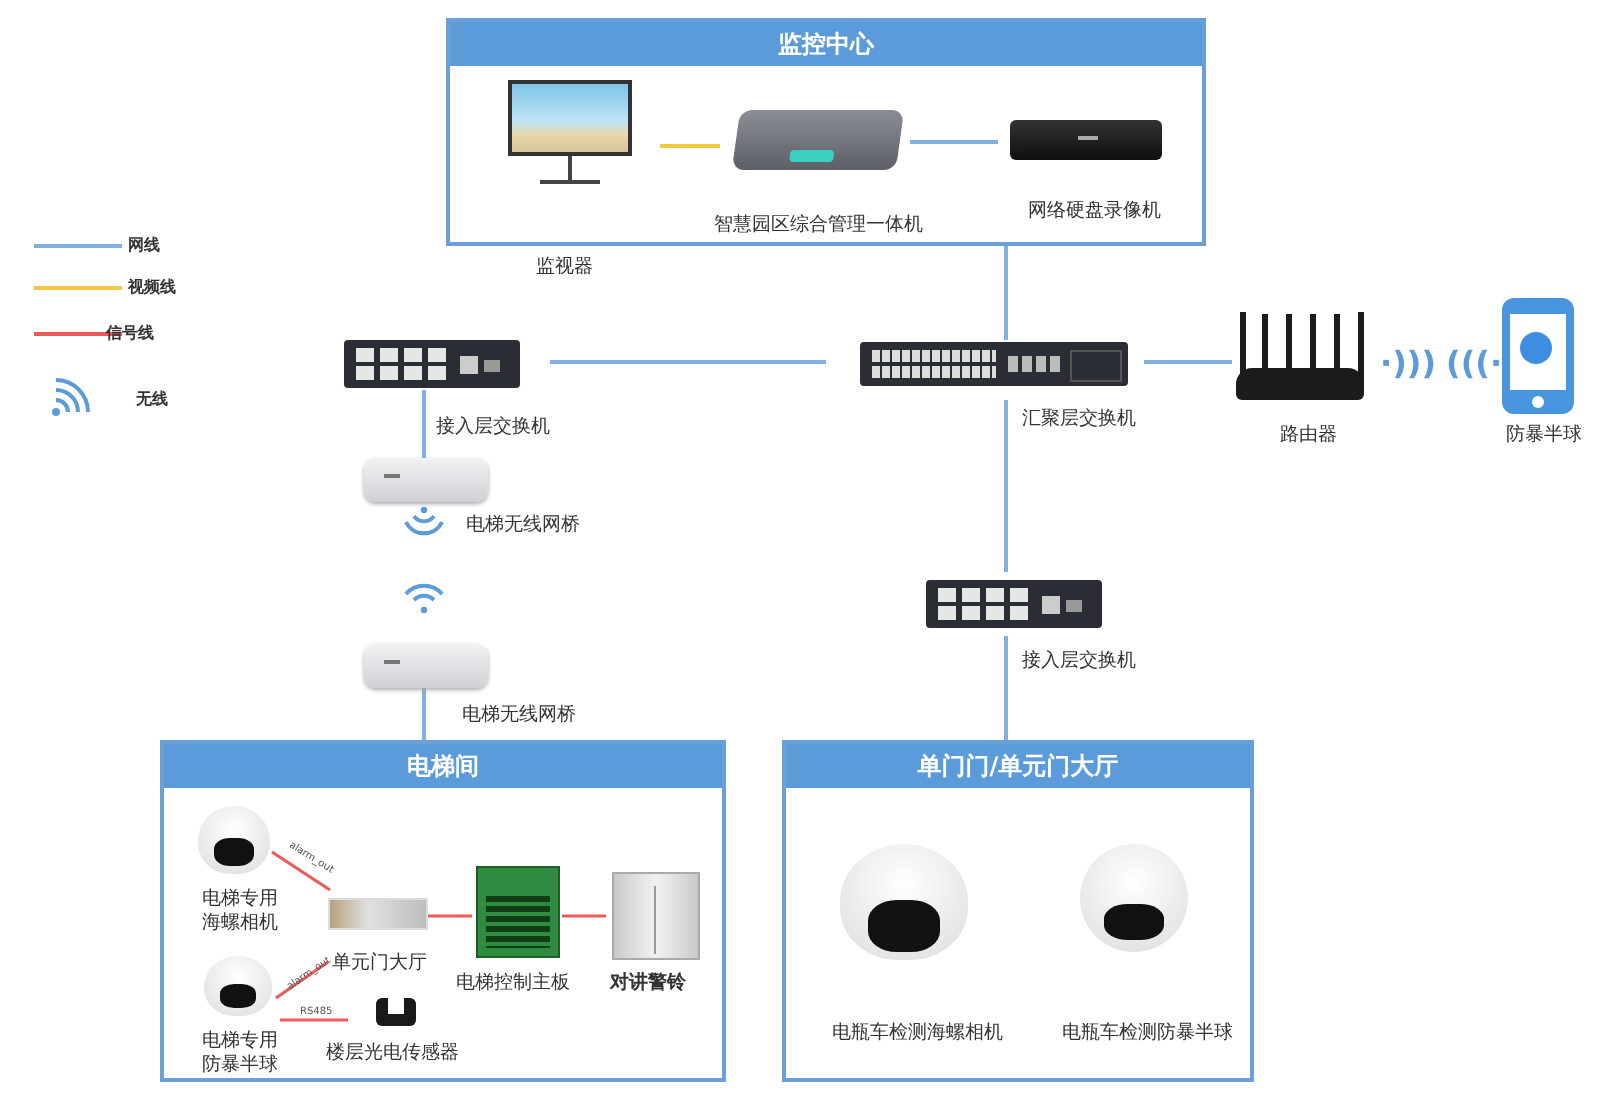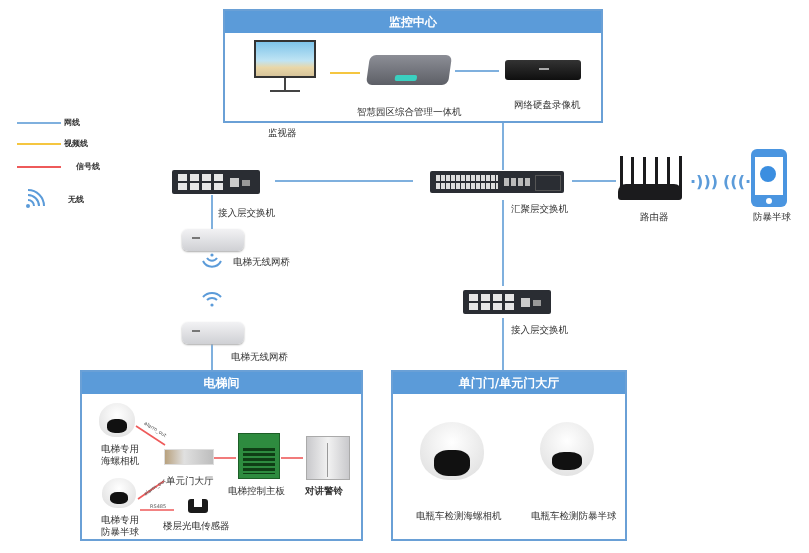--- a/index.html
+++ b/index.html
@@ -53,21 +53,21 @@
 </style>
 </head>
 <body>
 
 <div>
   <div class="line net" style="left:17px;top:122px;width:44px;height:2px;"></div>
   <div class="lbl small" style="left:64px;top:117px;">网线</div>
   <div class="line vid" style="left:17px;top:143px;width:44px;height:2px;"></div>
   <div class="lbl small" style="left:64px;top:138px;">视频线</div>
   <div class="line sig" style="left:17px;top:166px;width:44px;height:2px;"></div>
-  <div class="lbl small" style="left:76px;top:161px;">信号线</div>
+  <div class="lbl small" style="left:53px;top:161px;">信号线</div>
   <svg class="abs" style="left:24px;top:188px;" width="22" height="22" viewBox="0 0 22 22">
     <circle cx="4" cy="18" r="2" fill="#5b9bd9"></circle>
     <path d="M4 12 A6 6 0 0 1 10 18" stroke="#5b9bd9" stroke-width="2" fill="none"></path>
     <path d="M4 7 A11 11 0 0 1 15 18" stroke="#5b9bd9" stroke-width="2" fill="none"></path>
     <path d="M4 2 A16 16 0 0 1 20 18" stroke="#5b9bd9" stroke-width="2" fill="none"></path>
   </svg>
   <div class="lbl small" style="left:68px;top:194px;font-family:Liberation Serif, serif;">无线</div>
 </div>
 
 <div class="line net" style="left:502px;top:118px;width:2px;height:52px;"></div>

